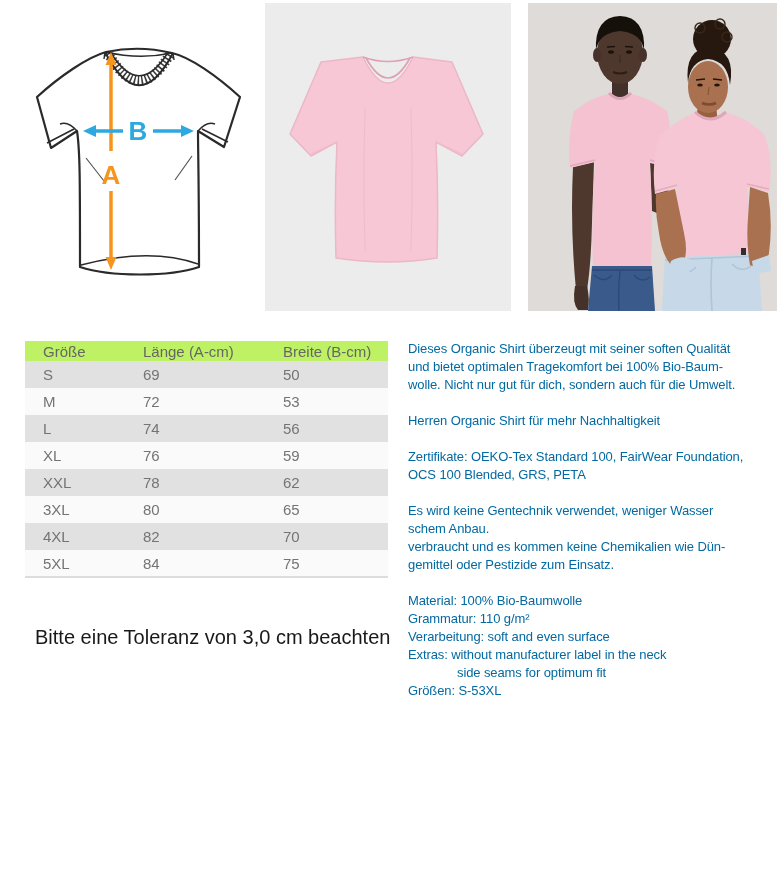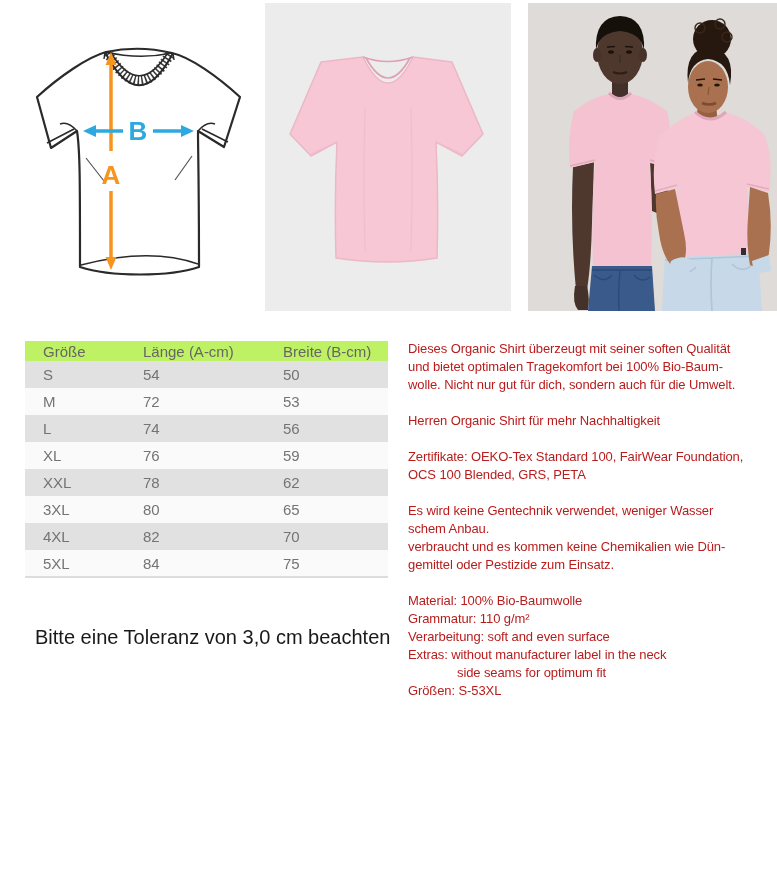--- a/index.html
+++ b/index.html
@@ -14,21 +14,21 @@
   .size-table { position:absolute; left:25px; top:341px; width:363px; border-collapse:collapse;
                 font-size:15px; border-bottom:2px solid #ddd; }
   .size-table th { font-weight:normal; color:#666; text-align:left; height:20px; background:#bef264; }
   .size-table td { color:#747474; height:27px; }
   .size-table th:first-child, .size-table td:first-child { padding-left:18px; }
   .size-table tr.odd  td { background:#e1e1e1; }
   .size-table tr.even td { background:#fafafa; }
 
   .tolerance { position:absolute; left:35px; top:626px; font-size:20px; color:#191919; }
 
-  .description { position:absolute; left:408px; top:340px; width:369px; color:#b91c1c;
+  .description { position:absolute; left:408px; top:340px; width:369px; color:#0369a1;
                  font-size:13px; letter-spacing:-0.1px; }
   .dline { height:18px; line-height:18px; white-space:nowrap; }
   .dline.indent { padding-left:49px; }
 
   svg text { font-family:"Liberation Sans", sans-serif; }
 </style>
 </head>
 <body>
 
 <div class="page">
@@ -143,21 +143,21 @@
     <thead>
       <tr>
         <th>Größe</th>
         <th>Länge (A-cm)</th>
         <th>Breite (B-cm)</th>
       </tr>
     </thead>
     <tbody>
       <tr class="odd">
           <td>S</td>
-          <td>54</td>
+          <td>69</td>
           <td>50</td>
         </tr>
       <tr class="even">
           <td>M</td>
           <td>72</td>
           <td>53</td>
         </tr>
       <tr class="odd">
           <td>L</td>
           <td>74</td>

